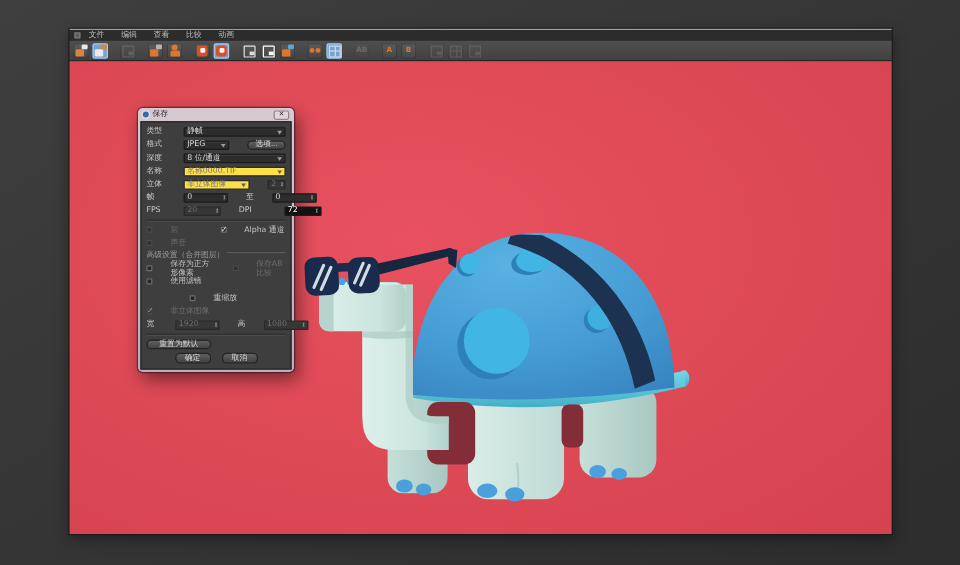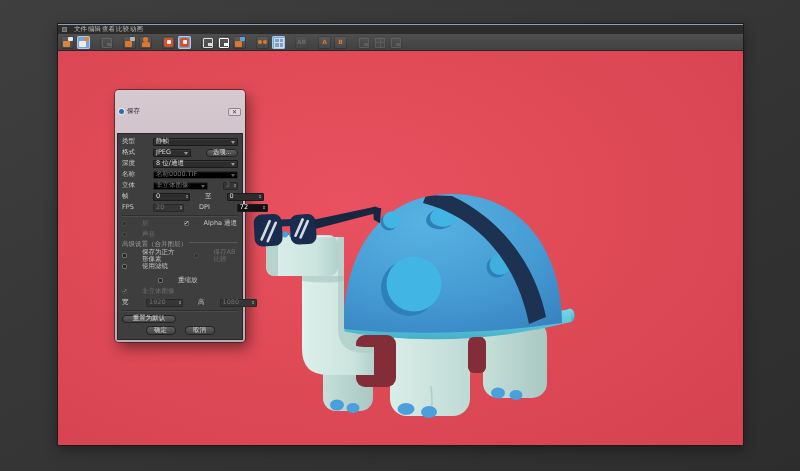--- a/index.html
+++ b/index.html
@@ -40,33 +40,33 @@
   
   .viewport{position:absolute;left:0;top:26px;right:0;bottom:0;
       background:radial-gradient(ellipse at 42% 38%,#e95160 0%,#e04b57 40%,#d54250 100%);overflow:hidden;}
   .turtle{position:absolute;left:182px;top:130px;width:340px;height:250px;}
 
   
   .dlg{position:absolute;left:115px;top:89px;width:130px;background:linear-gradient(#d6c9d0,#bcacb6);
        border-radius:4px;padding:0 2px 2px;box-sizing:border-box;
        box-shadow:0 0 0 1px rgba(35,18,26,.55),4px 6px 14px rgba(0,0,0,.45);
        font-size:6.5px;line-height:1;}
-  .dlg-title{height:11px;display:flex;align-items:center;gap:3px;padding:16px 2px;color:#262230;}
+  .dlg-title{height:11px;display:flex;align-items:center;gap:3px;padding:0 2px;color:#262230;}
   .dlg-ic{width:5px;height:5px;border-radius:50%;background:#2f6cae;box-shadow:0 0 0 1px rgba(255,255,255,.5);flex:0 0 auto;}
   .dlg-x{margin-left:auto;width:13px;height:8px;border-radius:2px;background:rgba(255,255,255,.28);
          border:1px solid rgba(92,58,70,.55);color:#443642;font-size:6px;
          display:flex;align-items:center;justify-content:center;box-sizing:border-box;}
   .dlg-body{background:#3e3e3e;border:1px solid #262626;padding:3px 4px 4px;display:flex;flex-direction:column;gap:2px;}
   .dr{display:flex;align-items:center;gap:15px;height:9px;}
   .dl{width:16px;color:#cacaca;flex:0 0 auto;}
   .dl.mid{width:auto;}
   .dd{flex:1;height:8px;background:#2d2d2d;border:1px solid #1b1b1b;box-shadow:inset 0 1px 0 rgba(255,255,255,.06);
       color:#dcdcdc;display:flex;align-items:center;padding:0 2px;position:relative;border-radius:1px;box-sizing:border-box;}
   .dd::after{content:"";position:absolute;right:2px;top:2.5px;border:2.5px solid transparent;border-top:3px solid #9c9c9c;}
-  .dd.dis{color:#757575;background:#000000;border-color:#2b2b2b;}
+  .dd.dis{color:#757575;background:#fde047;border-color:#2b2b2b;}
   .dd.dis::after{border-top-color:#616161;}
   .nf{height:8px;background:#2d2d2d;border:1px solid #1b1b1b;color:#d8d8d8;display:flex;align-items:center;
       padding:0 6px 0 2px;position:relative;border-radius:1px;box-sizing:border-box;flex:0 0 auto;}
   .nf::before{content:"";position:absolute;right:1.5px;top:1.5px;border:1.5px solid transparent;border-bottom:2px solid #8d8d8d;}
   .nf::after{content:"";position:absolute;right:1.5px;bottom:1.5px;border:1.5px solid transparent;border-top:2px solid #8d8d8d;}
   .nf.dis{color:#6f6f6f;background:#363636;border-color:#282828;}
   .nf.dark{background:#121212;color:#fafafa;}
   .cb{width:5px;height:5px;background:#262626;border:1px solid #6d6d6d;flex:0 0 auto;position:relative;border-radius:1px;box-sizing:border-box;}
   .cb.dis{border-color:#4a4a4a;background:#323232;}
   .cb.ck::after{content:"✓";position:absolute;left:-0.5px;top:-2px;font-size:6.5px;color:#e8e8e8;}
@@ -84,21 +84,21 @@
   .spacer{width:5px;flex:0 0 auto;}
 </style>
 </head>
 <body>
 
 <div class="stage">
   <div class="appwin">
 
     <div class="mbar">
       <span class="wic"></span>
-      <span style="display:flex;gap:1px;">
+      <span style="display:flex;gap:14px;">
           <span class="mi">文件</span>
           <span class="mi">编辑</span>
           <span class="mi">查看</span>
           <span class="mi">比较</span>
           <span class="mi">动画</span>
         </span>
     </div>
 
     <div class="tbar">
         <div class="ti p-diag" style="--a: #d7853f; --b: #e9e9e9;"></div>

